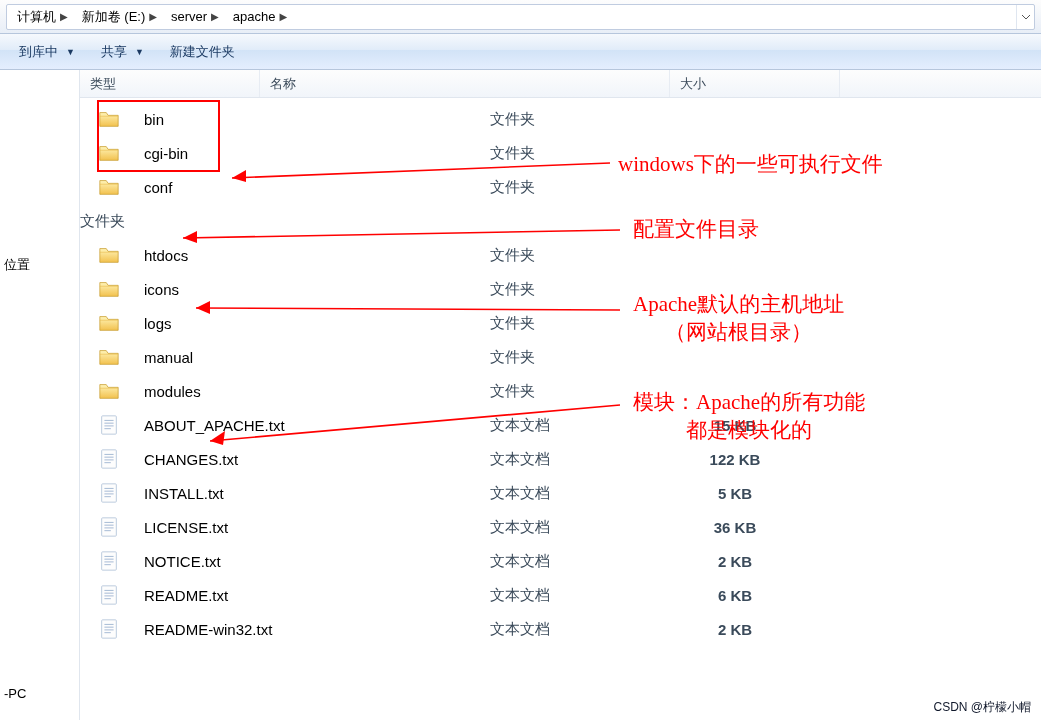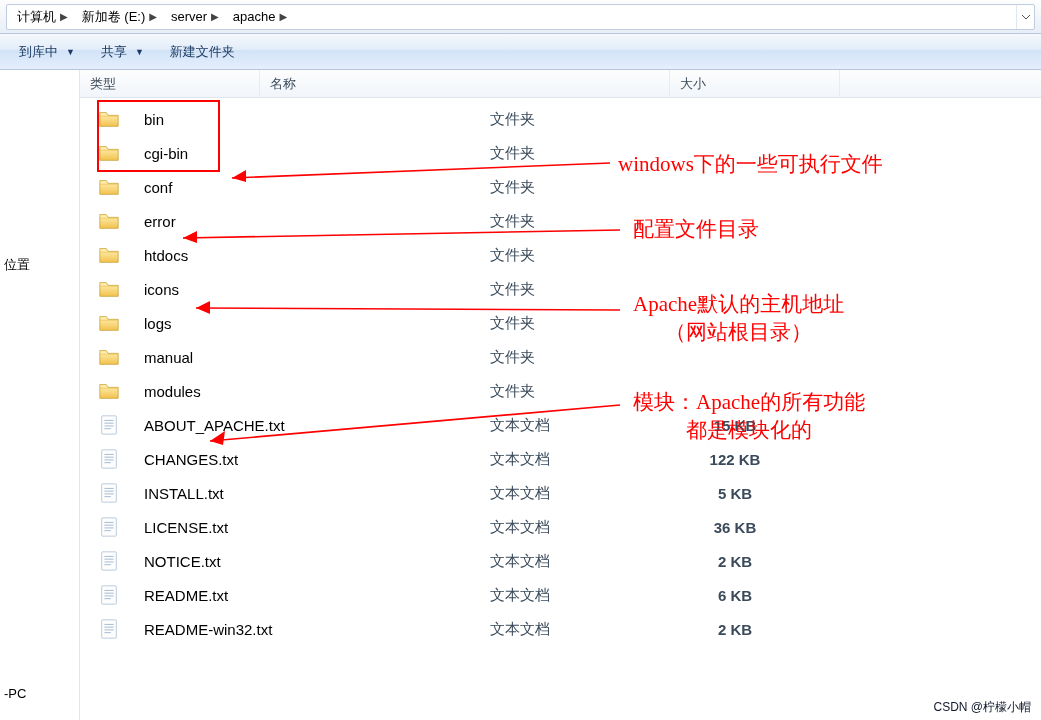--- a/index.html
+++ b/index.html
@@ -287,26 +287,20 @@
           <div class="c-name">
             <svg class="ficon">
               <use href="#folder-icon"></use>
             </svg>
             <span>conf</span>
           </div>
           <div class="c-type">文件夹</div>
           <div class="c-size"></div>
         </div>
         <div class="row">
-          <div class="c-name">
-            <svg class="ficon">
-              <use href="#folder-icon"></use>
-            </svg>
-            <span>error</span>
-          </div>
           <div class="c-type">文件夹</div>
           <div class="c-size"></div>
         </div>
         <div class="row">
           <div class="c-name">
             <svg class="ficon">
               <use href="#folder-icon"></use>
             </svg>
             <span>htdocs</span>
           </div>

